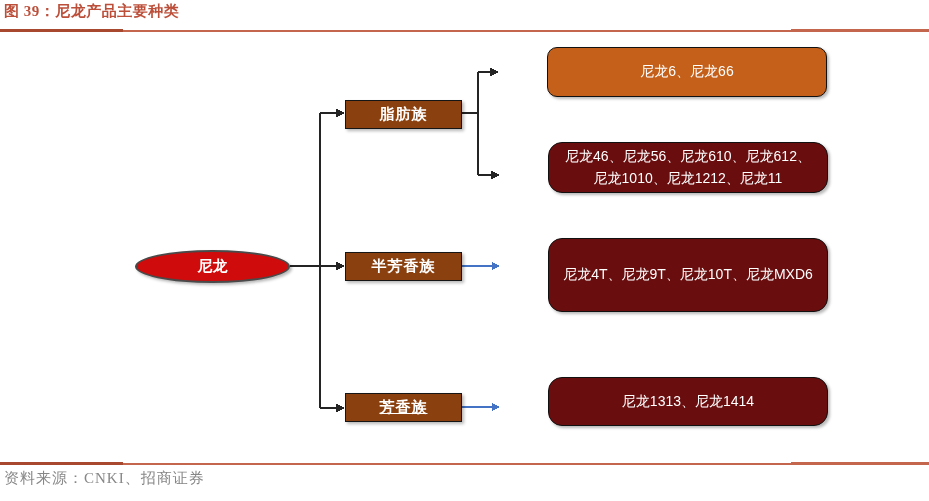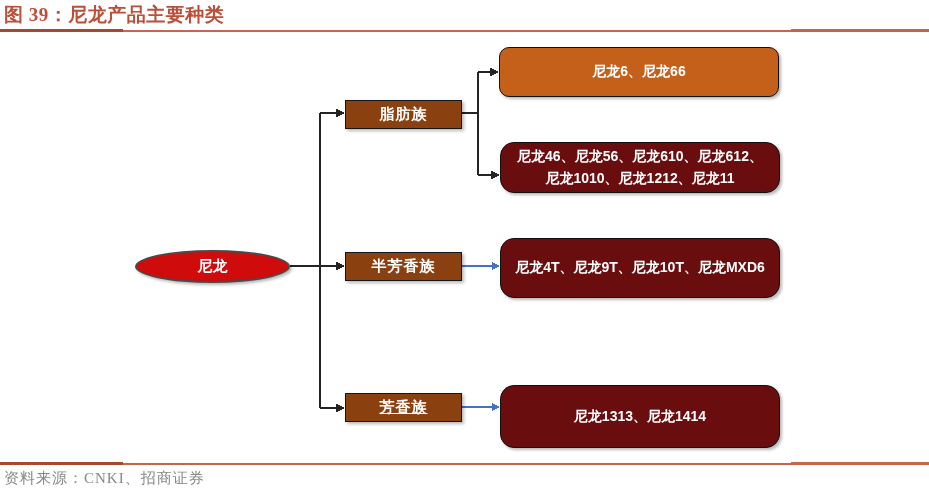--- a/index.html
+++ b/index.html
@@ -13,21 +13,21 @@
     background: #ffffff;
     overflow: hidden;
   }
 
   
   .fig-title {
     position: absolute;
     left: 4px; top: 2px;
     font-family: "Liberation Serif", serif;
     font-weight: bold;
-    font-size: 19px;
+    font-size: 15px;
     letter-spacing: 0.5px;
     color: var(--title-color);
     white-space: nowrap;
   }
   .rule-seg { position: absolute; }
   .rule-thick { height: 3px; background: var(--rule-thick-color); }
   .rule-thin  { height: 2px; background: var(--rule-color); }
 
   
   .node {
@@ -53,33 +53,34 @@
     font-size: 15px; font-weight: 600;
     letter-spacing: 1px;
   }
   .branch-aliphatic    { top: 100px; }
   .branch-semiaromatic { top: 252px; }
   .branch-aromatic     { top: 393px; text-decoration: underline; }
 
   .leaf-box {
     width: 280px;
     border: 1.7px solid #111111;
-    font-size: 14px; font-weight: 700;
+    font-size: 14px; font-weight: 400;
     line-height: 1.55;
     padding: 10px 12px;
+    margin-left: 48px;
   }
   .leaf-orange {
     left: 499px; top: 47px; height: 50px;
     background: var(--leaf-orange-fill);
     border-radius: 10px;
   }
   .leaf-maroon { background: var(--leaf-maroon-fill); border-radius: 14px; }
   .leaf-2 { left: 500px; top: 142px; height: 51px; }
-  .leaf-3 { left: 500px; top: 238px; height: 60px; }
-  .leaf-4 { left: 500px; top: 385px; height: 63px; }
+  .leaf-3 { left: 500px; top: 238px; height: 74px; }
+  .leaf-4 { left: 500px; top: 377px; height: 49px; }
 
   
   .connector-layer {
     position: absolute;
     left: 0; top: 0;
     width: 929px; height: 501px;
     pointer-events: none;
   }
   .ln-black { stroke: var(--arrow-black); stroke-width: 1.6; fill: none; }
   .ah-black { fill: var(--arrow-black); stroke: none; }

